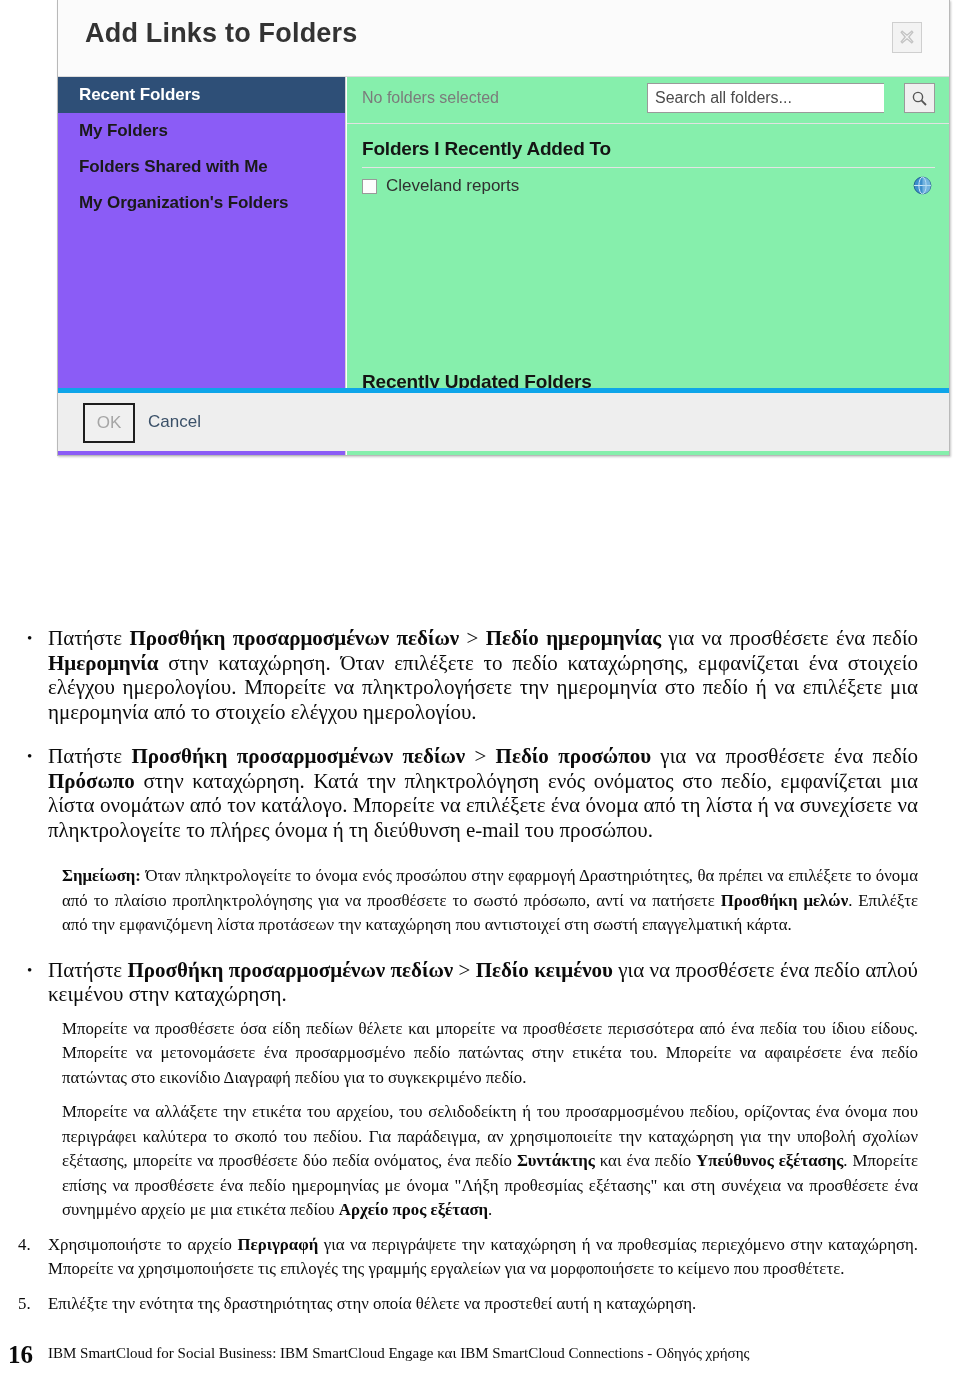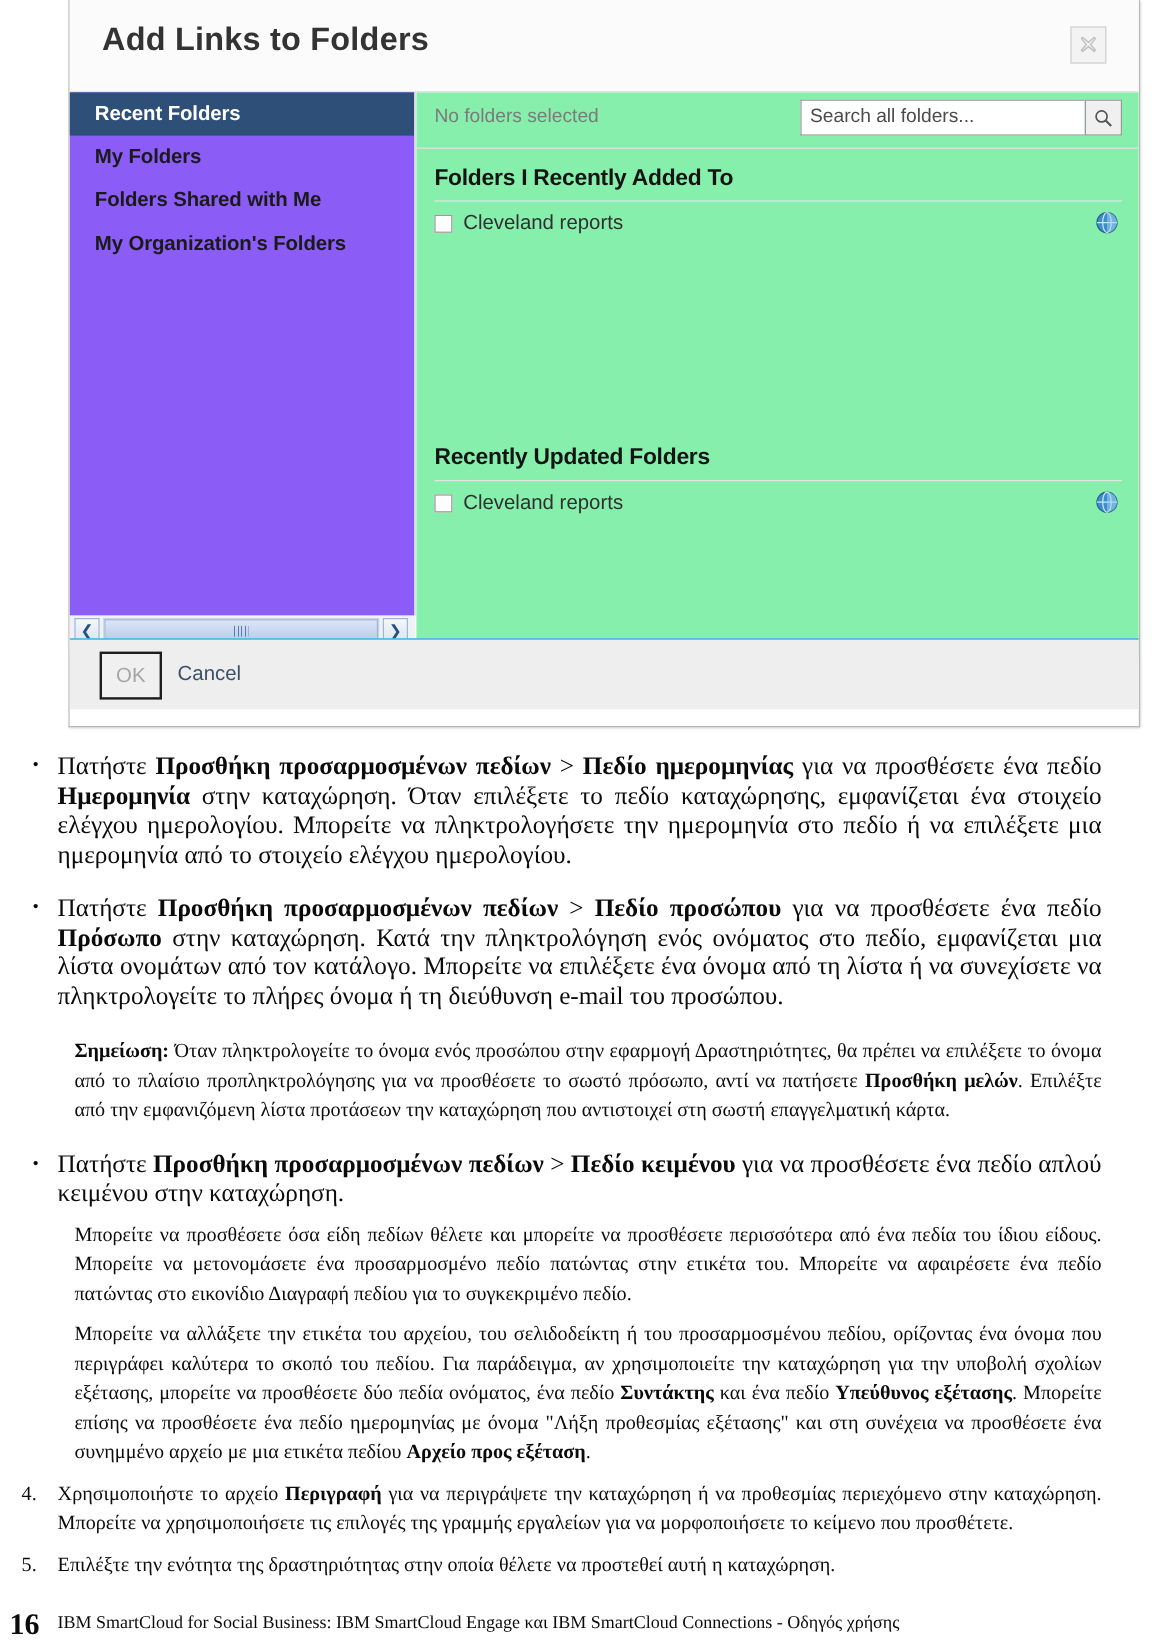--- a/index.html
+++ b/index.html
@@ -14,21 +14,21 @@
     color: #000;
     overflow: hidden;
   }
 
   
   .shot {
     position: absolute;
     left: 57px;
     top: 0px;
     width: 893px;
-    height: 606px;
+    height: 456px;
     background: #ffffff;
     border: 1px solid #b9b9b9;
     border-top: none;
     box-sizing: border-box;
     box-shadow: 1px 1px 2px rgba(0,0,0,.22);
     font-family: "Liberation Sans", "DejaVu Sans", sans-serif;
     overflow: hidden;
   }
 
   .dlg-header {
@@ -158,20 +158,21 @@
     left: 15px; top: 12px;
     font-size: 16px;
     color: #7b7b7b;
     white-space: nowrap;
   }
   .search-wrap {
     position: absolute;
     right: 14px; top: 6px;
     display: flex;
     align-items: stretch;
+    gap: 20px;
   }
   .search-input {
     width: 237px;
     height: 30px;
     border: 1px solid #9a9a9a;
     border-right: none;
     background: #ffffff;
     box-sizing: border-box;
     font-family: "Liberation Sans", "DejaVu Sans", sans-serif;
     font-size: 16px;
@@ -225,24 +226,24 @@
   }
   .globe {
     position: absolute;
     right: 17px; top: 8px;
     width: 19px; height: 19px;
   }
 
   
   .dlg-footer {
     position: absolute;
-    left: 0; right: 0; bottom: 14px;
+    left: 0; right: 0; bottom: 4px;
     height: 58px;
     background: #eeeeee;
-    border-top: 1px solid #0ea5e9;
+    border-top: 5px solid #0ea5e9;
   }
   .ok-btn {
     position: absolute;
     left: 25px; top: 10px;
     width: 52px; height: 40px;
     background: #f0f0f0;
     border: 2px solid #1d1d1d;
     box-sizing: border-box;
     color: #a6a6a6;
     font-size: 17px;

